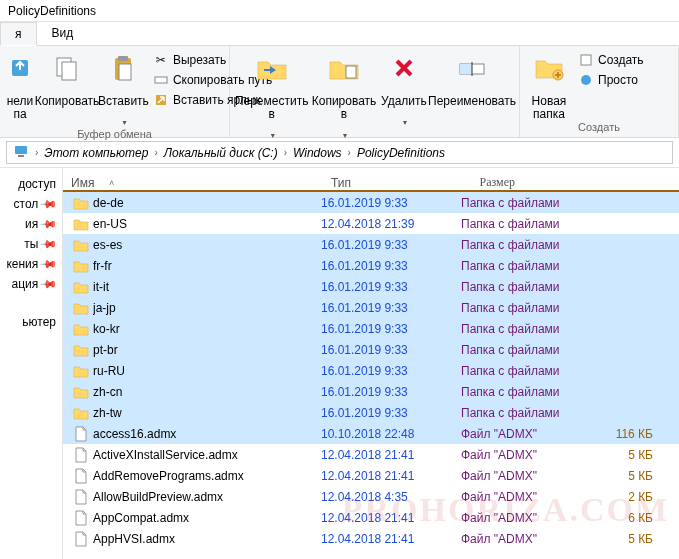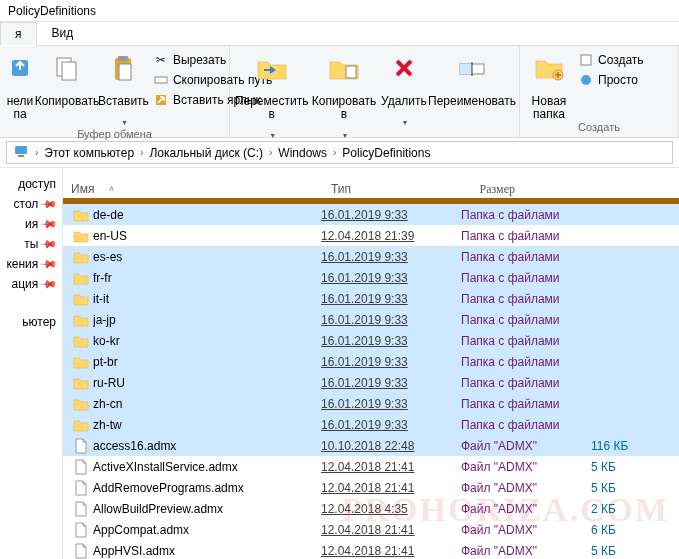--- a/index.html
+++ b/index.html
@@ -12,41 +12,41 @@
 .rgroup { display: flex; flex-direction: column; border-right: 1px solid #e1e1e1; padding: 2px 4px; }
 .rgroup-body { flex: 1; display: flex; align-items: flex-start; }
 .rgroup-label { text-align: center; font-size: 11px; color: #666; padding-bottom: 2px; }
 .bigbtn { display: flex; flex-direction: column; align-items: center; width: 62px; padding-top: 4px; gap: 11px; text-align: center; line-height: 1.1; }
 .bigbtn .ic { width: 32px; height: 32px; display: flex; align-items: center; justify-content: center; }
 .smallrow { display: flex; align-items: center; gap: 4px; padding: 2px 4px; font-size: 12px; white-space: nowrap; }
 .smallrow .sic { width: 16px; height: 16px; display: inline-flex; align-items: center; justify-content: center; }
 .vstack { display: flex; flex-direction: column; justify-content: flex-start; padding-top: 2px; }
 .addrbar { height: 30px; display: flex; align-items: center; padding: 3px 6px; gap: 4px; border-bottom: 1px solid #e5e5e5; }
 .crumbs { flex: 1; display: flex; align-items: center; border: 1px solid #cccccc; height: 23px; background: #fff; padding-left: 2px; overflow: hidden; }
-.crumb { padding: 0 4px; white-space: nowrap; }
+.crumb { padding: 0 4px; white-space: nowrap; font-style: italic; }
 .crumb-sep { color: #606060; padding: 0 2px; font-size: 10px; }
 .main { display: flex; height: calc(559px - 22px - 24px - 92px - 30px); }
 .side { width: 63px; border-right: 1px solid #e5e5e5; padding-top: 6px; }
 .side-item { display: flex; align-items: center; justify-content: flex-end; gap: 4px; padding: 3px 6px 3px 12px; font-size: 12px; white-space: nowrap; overflow: hidden; }
 .pin { color: #7a7a7a; font-size: 11px; transform: rotate(45deg); }
 .files { flex: 1; overflow: hidden; }
-.fhead { display: flex; border-bottom: 6px solid #a16207; height: 24px; align-items: center; color: #555; margin-top: 12px; }
+.fhead { display: flex; border-bottom: 2px solid #a16207; height: 24px; align-items: flex-end; color: #555; }
 .col { padding: 0 8px; overflow: hidden; text-overflow: ellipsis; white-space: nowrap; }
 .col-name { width: 260px; display: flex; align-items: center; gap: 4px; }
 .col-date { width: 140px; }
 .col-type { width: 130px; }
 .col-size { width: 70px; text-align: right; font-family: Liberation Serif, serif; }
 .sort-ind { font-size: 9px; color: #777; }
 .frow { display: flex; height: 21px; align-items: center; }
 .frow.sel { background: #cde8ff; }
 .ficon { width: 16px; height: 16px; margin: 0 4px 0 10px; display: inline-flex; align-items: center; justify-content: center; }
 .fname { flex: 0 0 228px; overflow: hidden; white-space: nowrap; }
-.fdate { flex: 0 0 140px; color: #404040; text-decoration: underline; }
+.fdate { flex: 0 0 140px; color: #1d4ed8; }
 .ftype { flex: 0 0 130px; color: #701a75; }
-.fsize { flex: 0 0 70px; text-align: left; color: #0369a1; padding-right: 8px; }
+.fsize { flex: 0 0 70px; text-align: right; color: #a16207; padding-right: 8px; }
 .folder-svg { fill: #ffd76b; stroke: #d9a93a; stroke-width: 0.5; }
 .file-svg { fill: #fff; stroke: #999; stroke-width: 1; }
 .watermark { position: absolute; bottom: 30px; right: 10px; font-size: 34px; font-weight: bold; color: rgba(200, 80, 80, 0.15); font-family: Georgia, serif; letter-spacing: 2px; pointer-events: none; }
 .chev { font-size: 8px; color: #555; margin-left: 2px; }
 </style>
 </head>
 <body>
 
 <div class="titlebar">
   <span>PolicyDefinitions</span>

